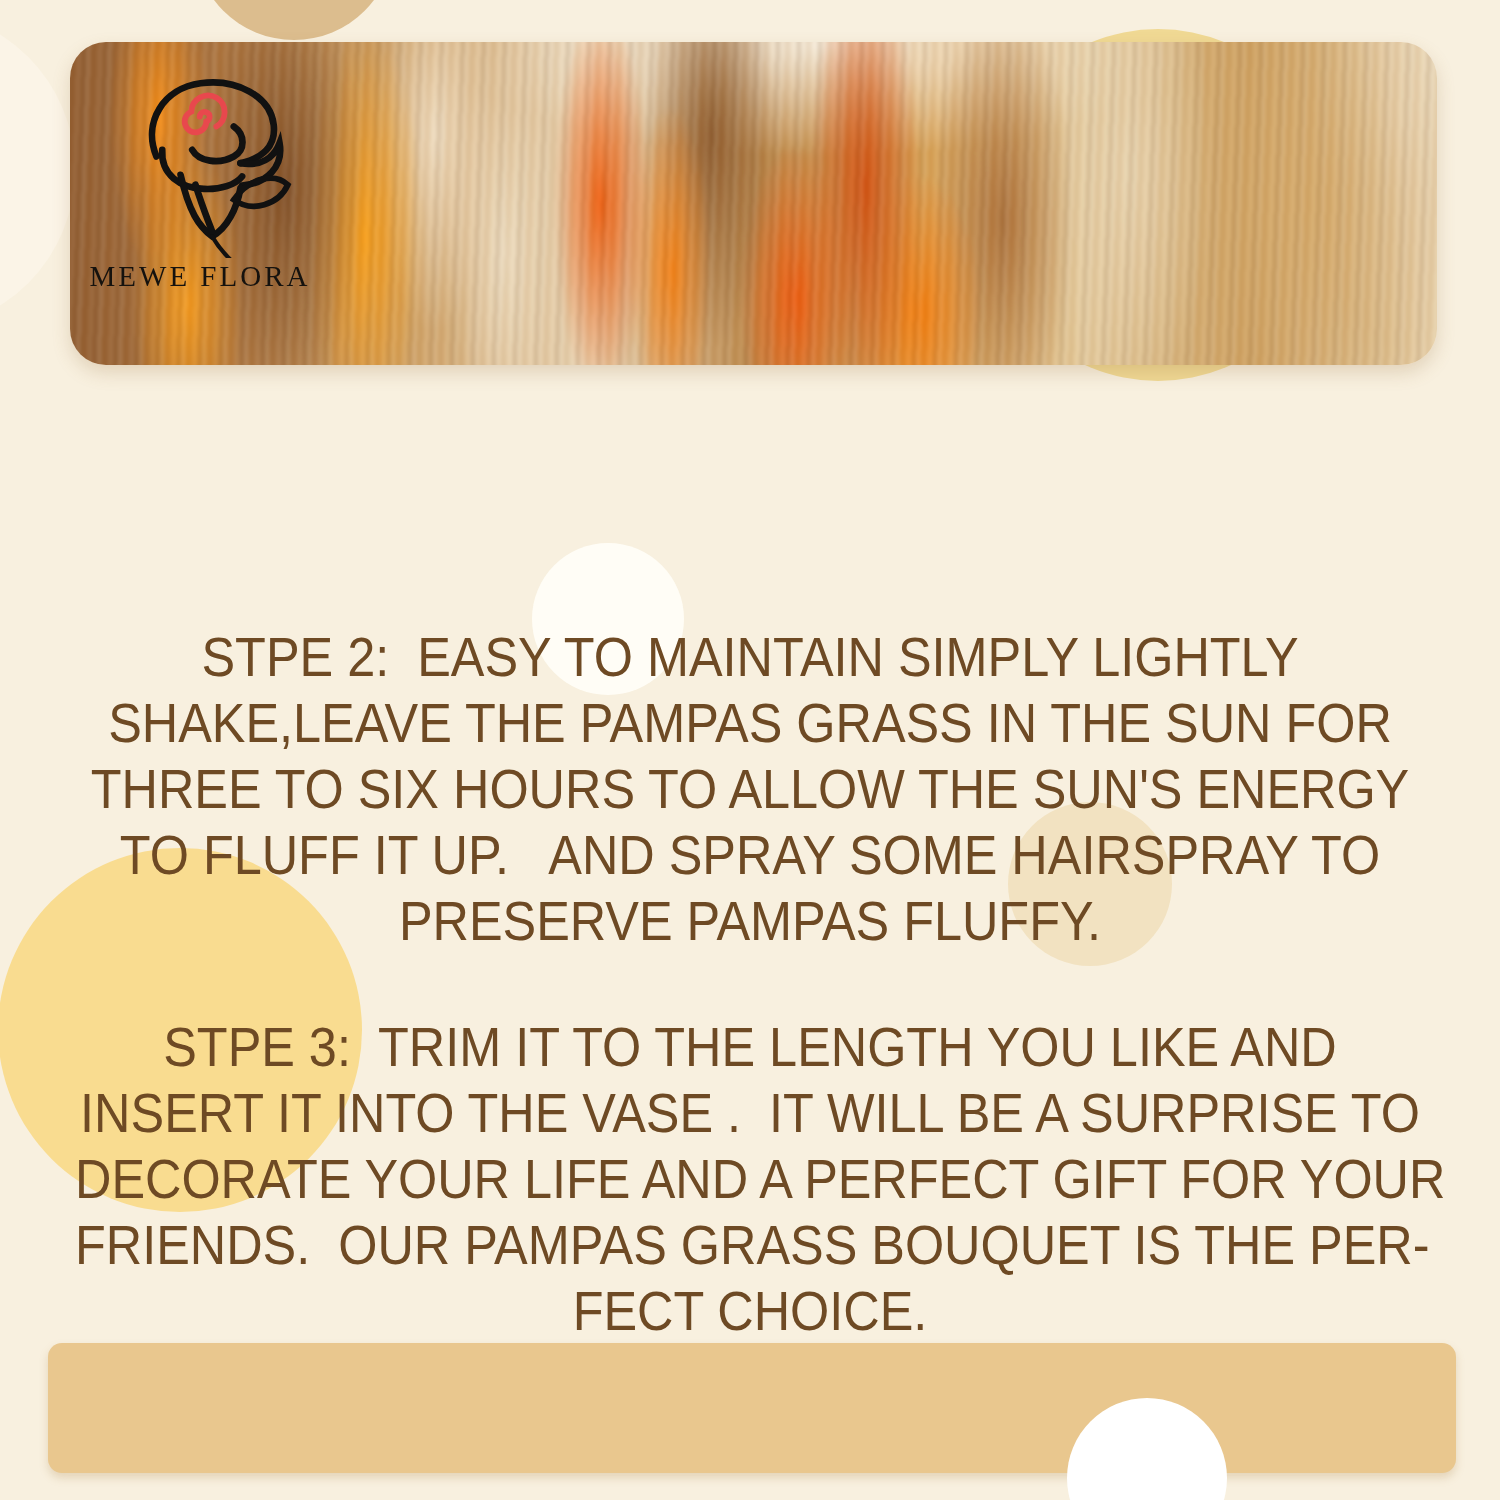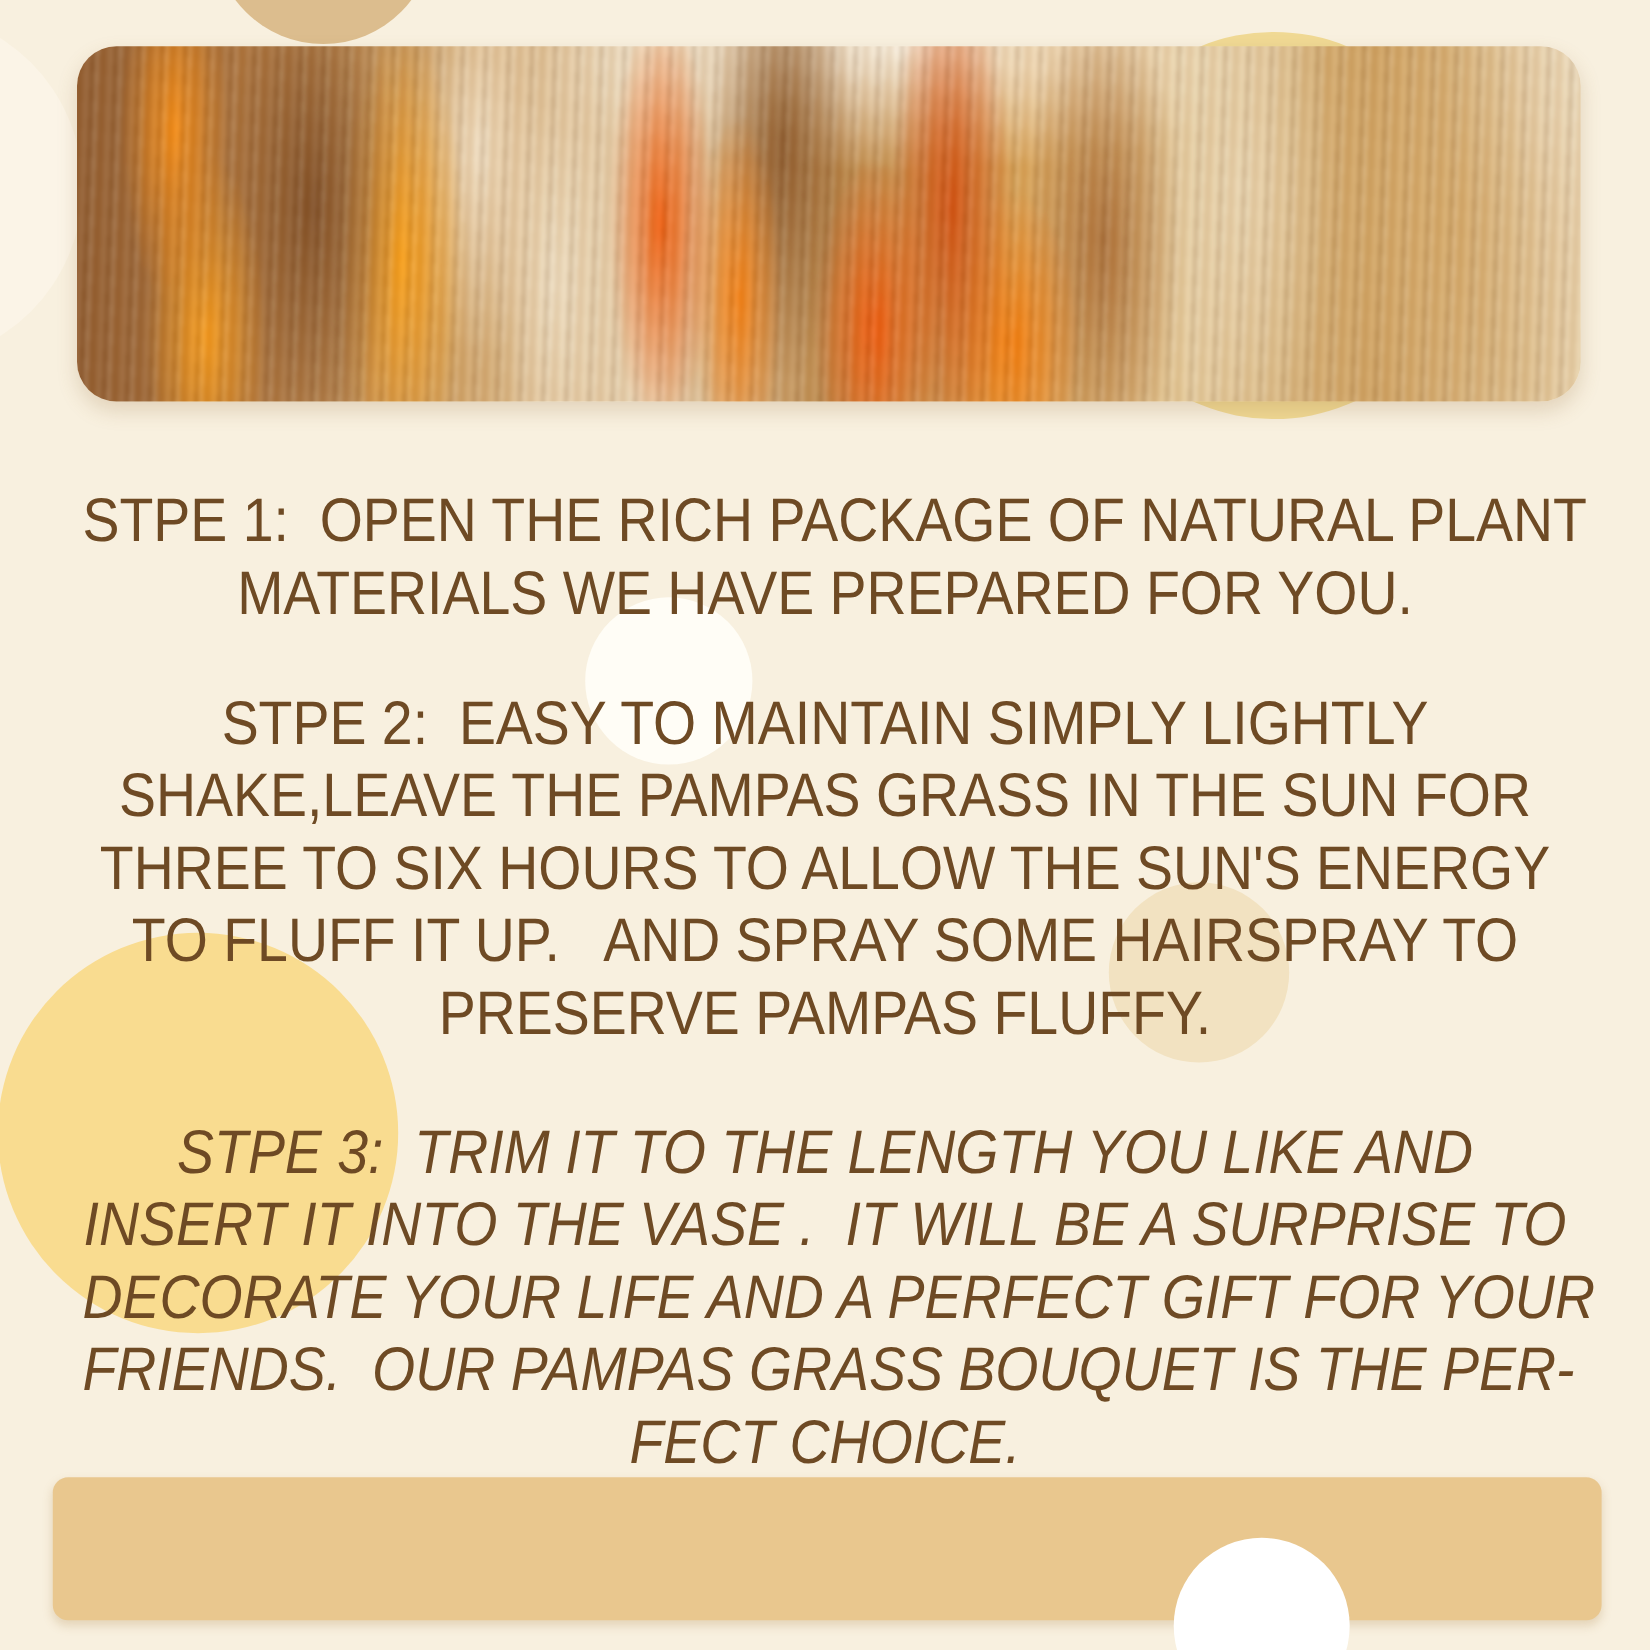--- a/index.html
+++ b/index.html
@@ -72,21 +72,21 @@
 
   
   .step {
     position: absolute; left: 0; width: 100%;
     z-index: 5; text-align: center;
     color: #6e4a24; font-size: 56px; line-height: 66px;
   }
   .step .line { white-space: pre; transform: scaleX(0.9); transform-origin: 50% 50%; }
   .step-1 { top: 440px; }
   .step-2 { top: 624px; }
-  .step-3 { top: 1014px; font-style: italic; }
+  .step-3 { top: 1014px; }
 
   
   .bottom-bar {
     position: absolute; z-index: 2;
     left: 48px; top: 1343px; width: 1408px; height: 130px;
     border-radius: 14px; background: #e9c78e;
     box-shadow: 0 5px 9px rgba(170, 130, 70, 0.25);
   }
 </style>
 </head>
@@ -97,27 +97,45 @@
   <div class="circle c-top-center"></div>
   <div class="circle c-top-right"></div>
   <div class="circle c-left-edge"></div>
   <div class="circle c-mid-white"></div>
   <div class="circle c-right-tan"></div>
   <div class="circle c-big-yellow"></div>
 
   <div class="banner">
     <div class="banner-photo"></div>
 
+    <div class="logo-block">
+      <svg width="215" height="208" viewBox="0 0 220 250" fill="none" stroke="#111111" stroke-width="8" stroke-linecap="round">
+
+        <path d="M57 128 C40 86 66 46 110 40 C154 34 194 56 198 90 C201 116 184 130 158 136"></path>
+
+        <path d="M158 136 C182 140 198 130 205 112 C210 140 190 160 160 163"></path>
+
+        <path d="M150 92 C164 102 164 120 150 128 C132 138 108 134 100 120"></path>
+
+        <path d="M64 120 C62 150 86 166 114 167 C134 168 152 162 160 152"></path>
+
+        <path d="M86 150 C96 194 108 212 124 224 C142 214 154 190 158 166"></path>
+        <path d="M104 162 C112 188 118 202 124 218"></path>
+
+        <path d="M150 180 C170 152 200 148 215 162 C204 186 172 196 150 180 Z" stroke-width="7"></path>
+
+        <path d="M124 224 C132 238 138 244 145 251" stroke-width="5"></path>
+
+        <path d="M109 80 a6 6 0 1 1 8 6 a13 13 0 1 1 -18 -12 a20 20 0 1 1 30 18" stroke="#e8484d" stroke-width="7"></path>
+      </svg>
+      <div class="brand-name">MEWE FLORA</div>
+    </div>
 
   </div>
 
-  <div class="step step-1">
-    <div class="line">STPE 1:  OPEN THE RICH PACKAGE OF NATURAL PLANT</div>
-    <div class="line">MATERIALS WE HAVE PREPARED FOR YOU.</div>
-  </div>
 
   <div class="step step-2">
     <div class="line">STPE 2:  EASY TO MAINTAIN SIMPLY LIGHTLY</div>
     <div class="line">SHAKE,LEAVE THE PAMPAS GRASS IN THE SUN FOR</div>
     <div class="line">THREE TO SIX HOURS TO ALLOW THE SUN'S ENERGY</div>
     <div class="line">TO FLUFF IT UP.   AND SPRAY SOME HAIRSPRAY TO</div>
     <div class="line">PRESERVE PAMPAS FLUFFY.</div>
   </div>
 
   <div class="step step-3">

